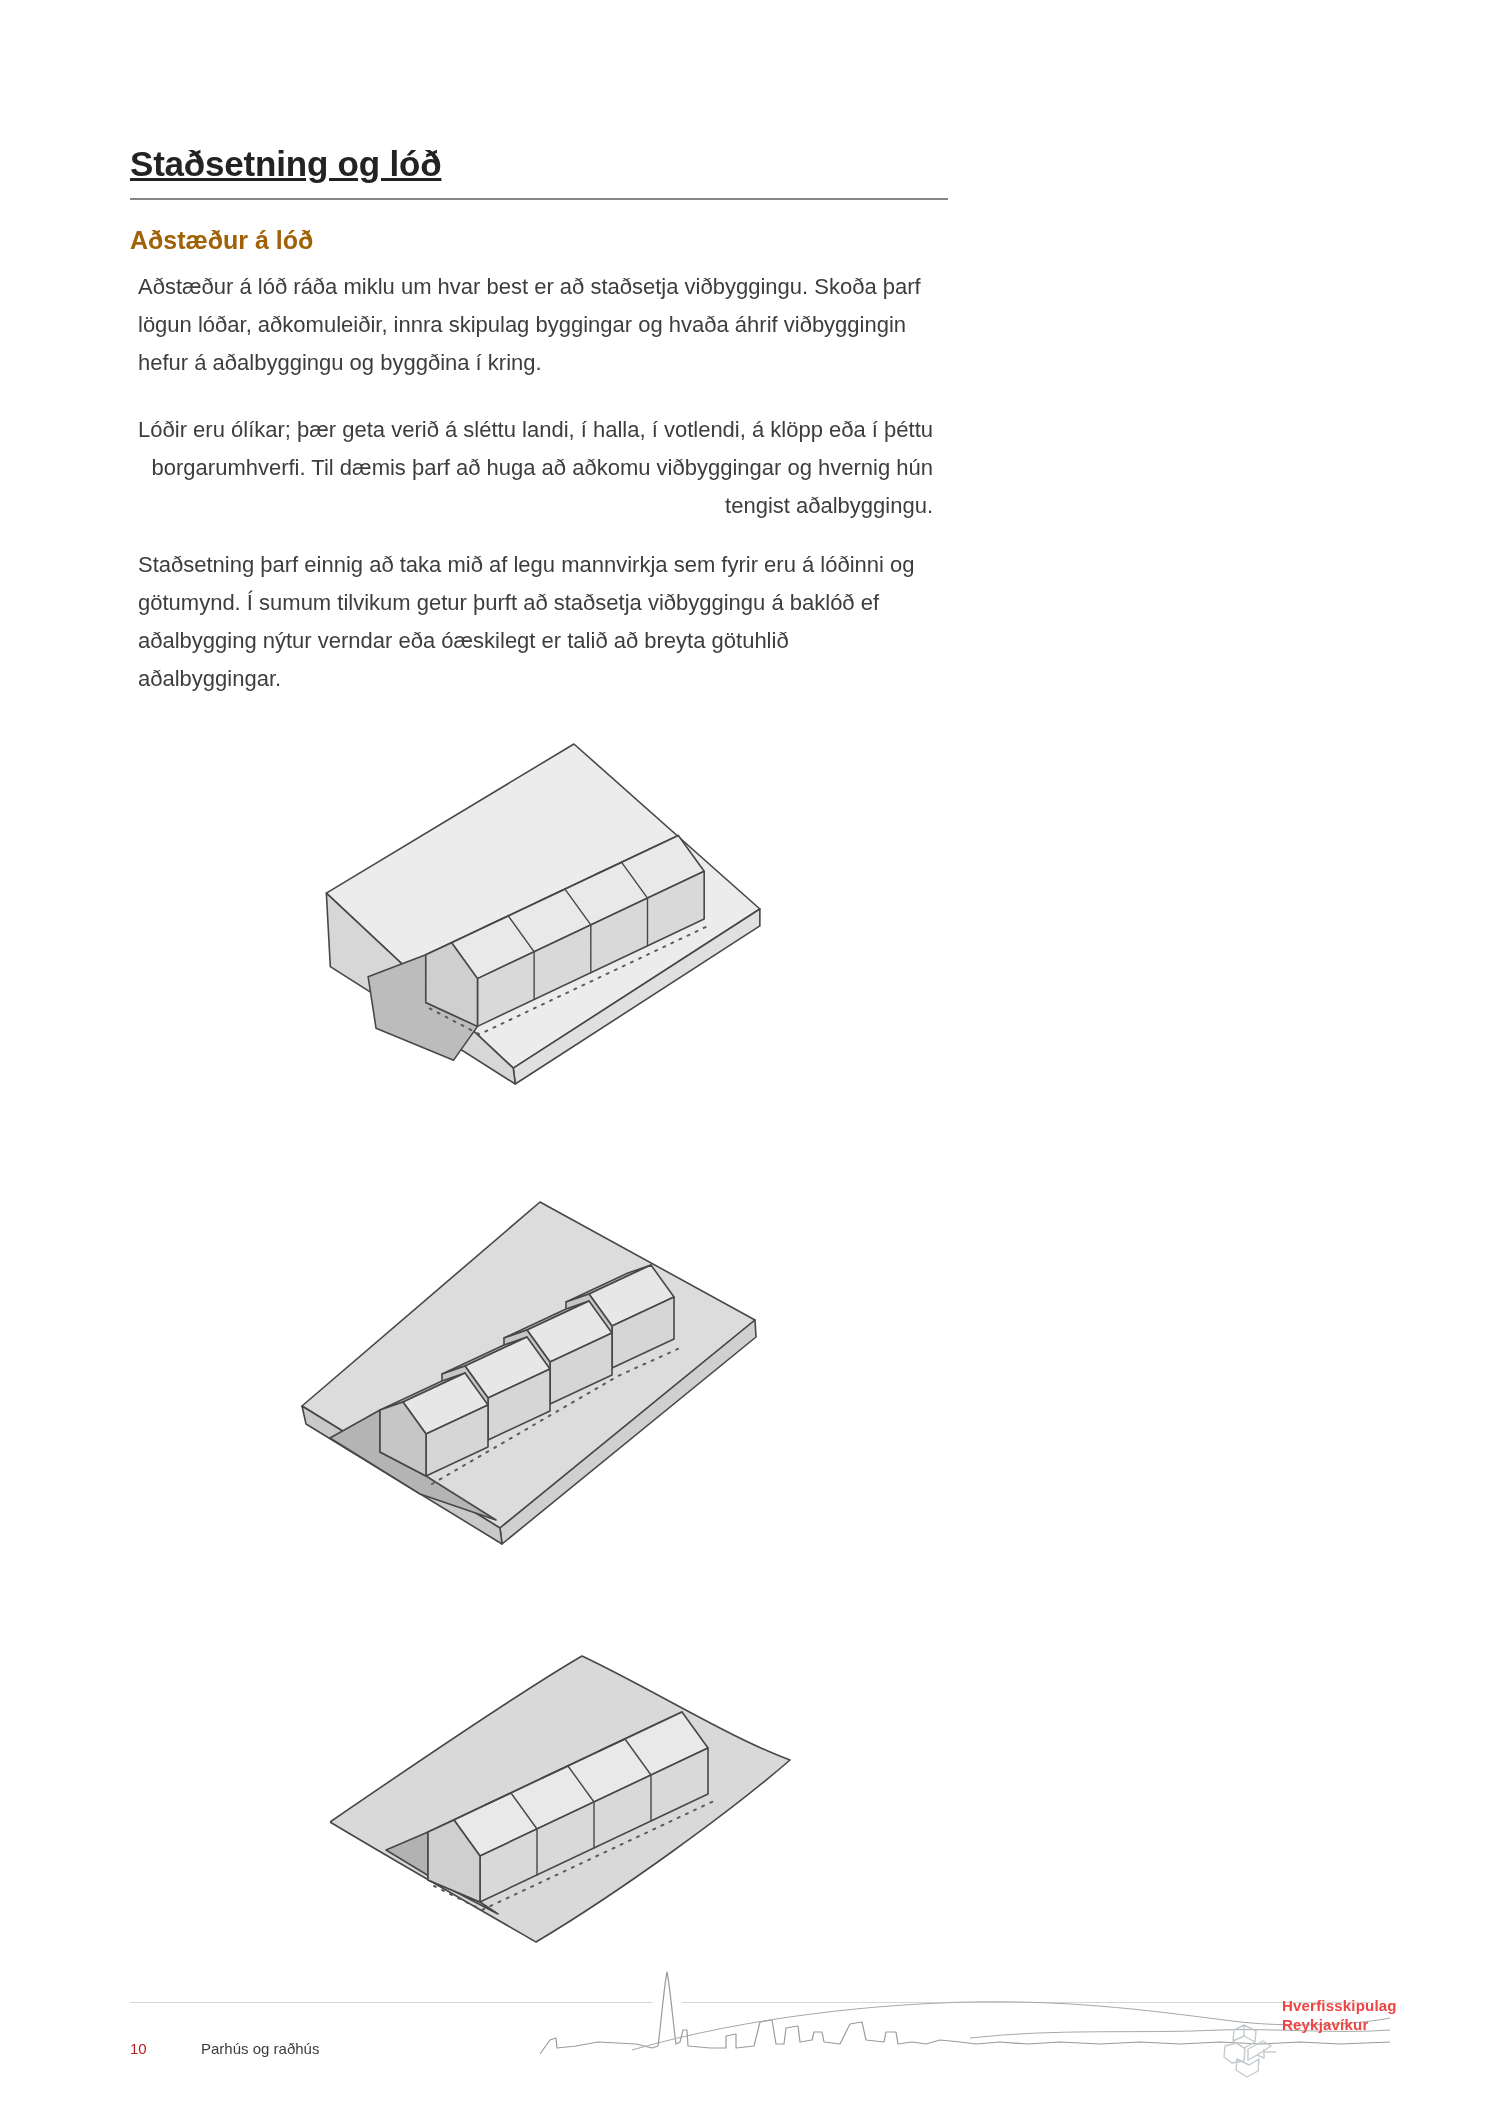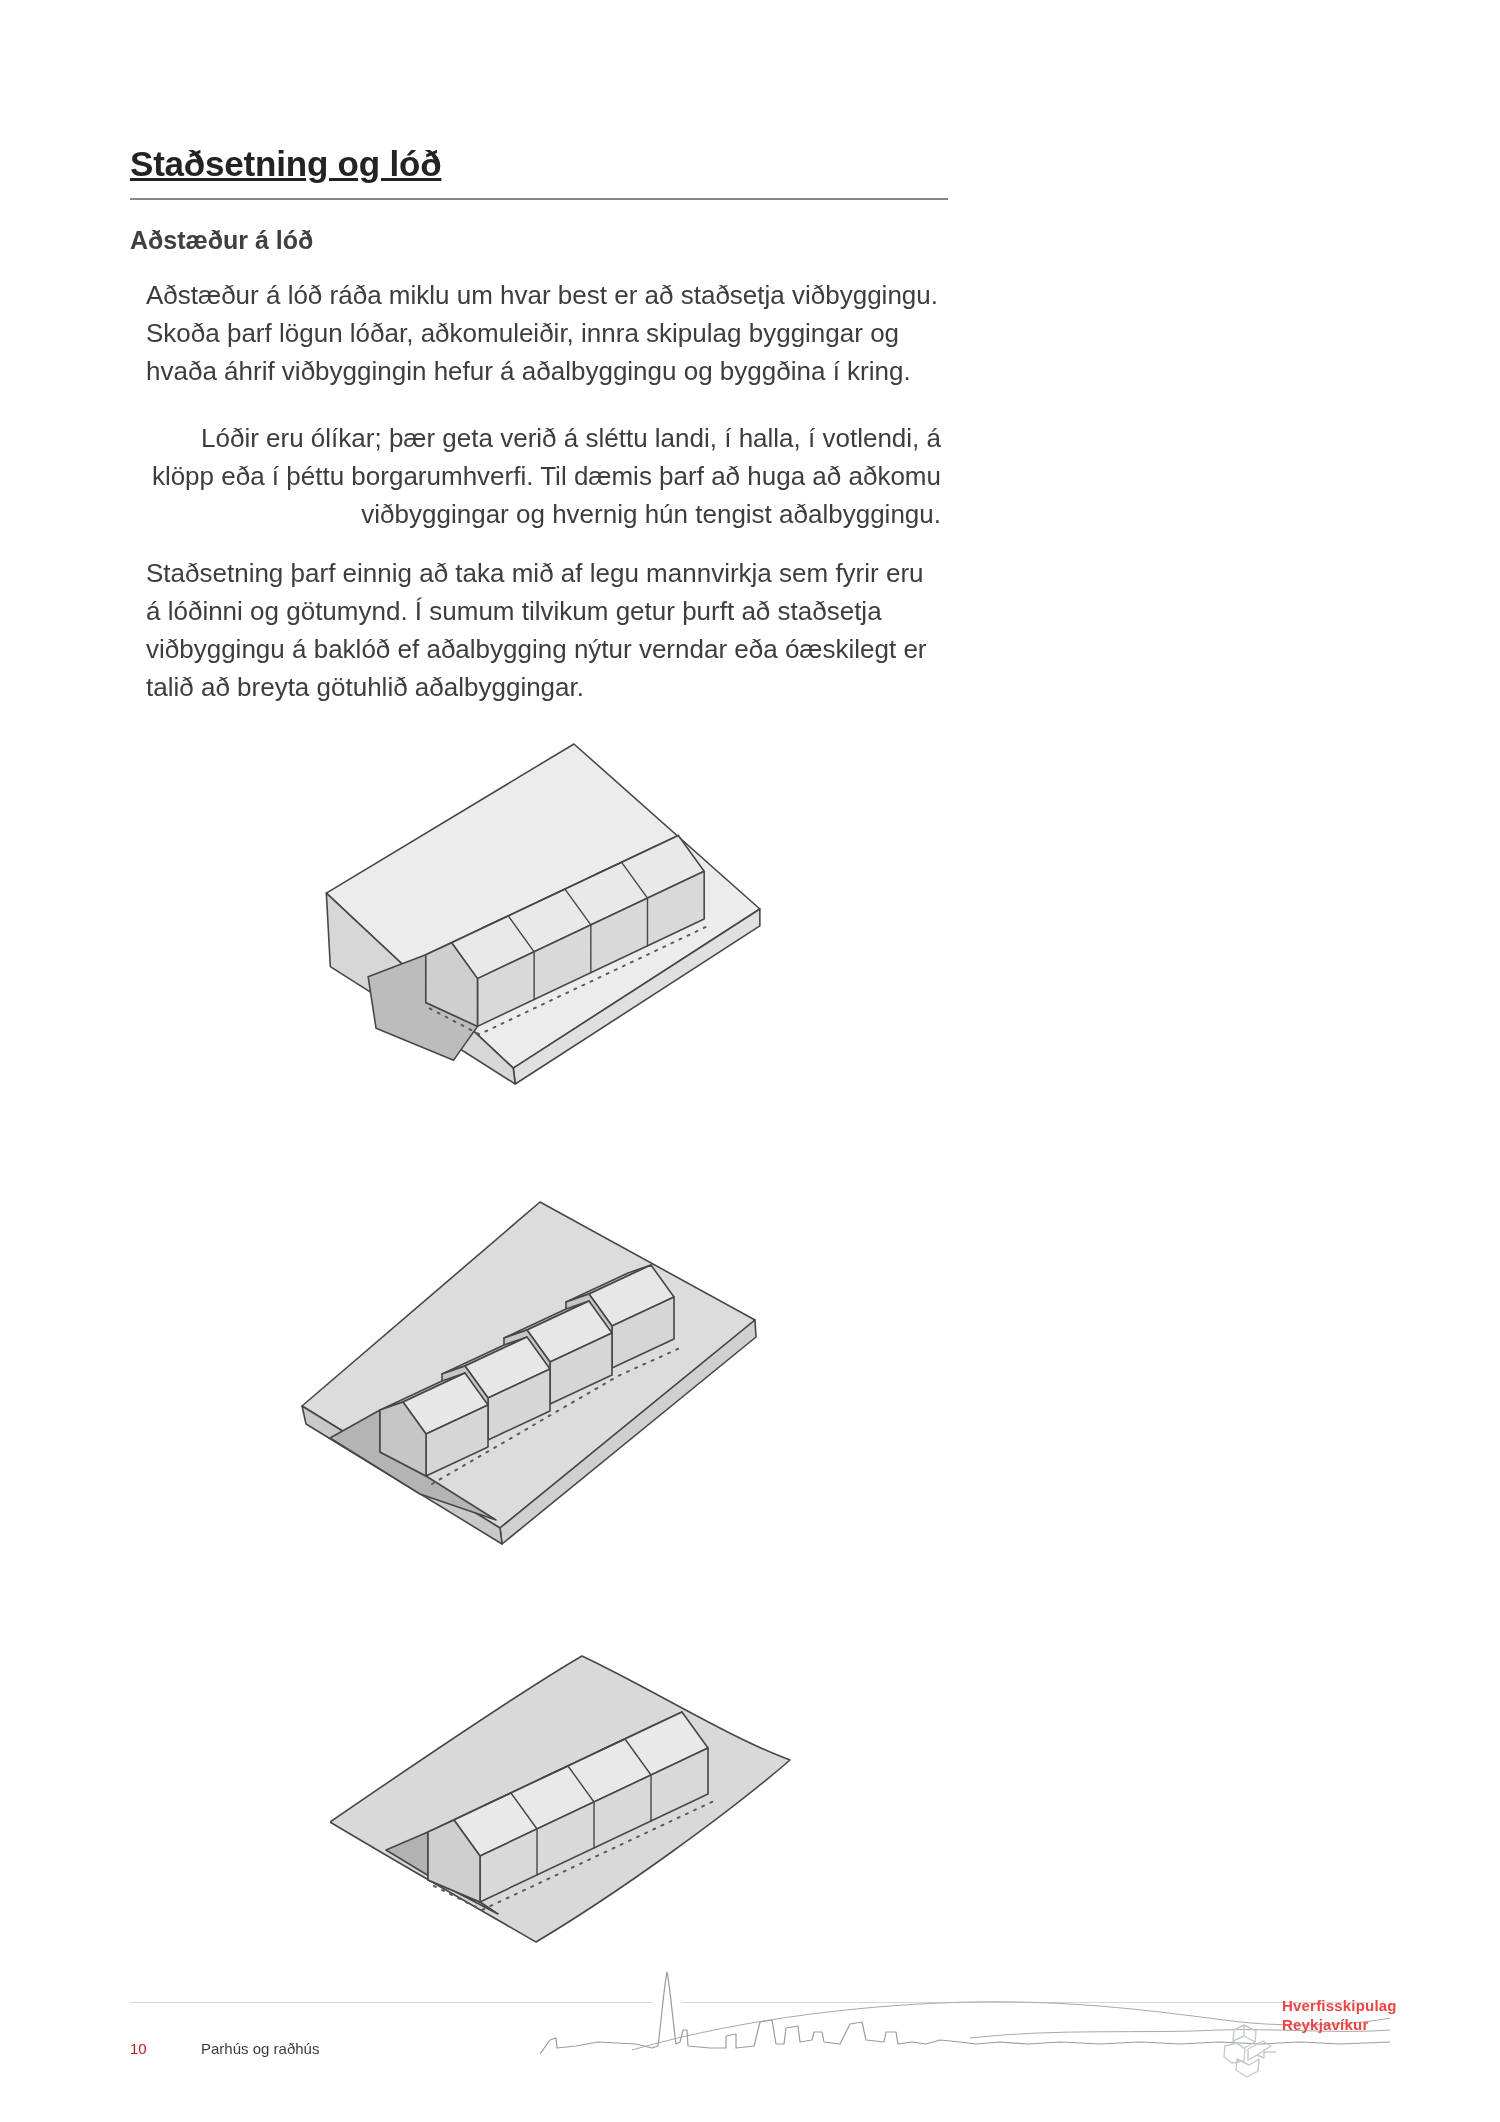--- a/index.html
+++ b/index.html
@@ -8,24 +8,24 @@
     font-family:"Liberation Sans","DejaVu Sans",sans-serif; overflow:hidden;
   }
   .abs { position:absolute; }
   .page-title {
     left:130px; top:144px; font-size:35px; font-weight:bold; color:#232323;
     letter-spacing:-0.2px;
     text-decoration:underline;
   }
   .title-rule { left:130px; top:198px; width:818px; height:2px; background:#868686; }
   .section-heading {
-    left:130px; top:226px; font-size:25px; font-weight:bold; color:#404040;
+    left:130px; top:226px; font-size:25px; font-weight:bold; color:#a16207;
   }
   .body-para {
-    left:130px; width:795px; margin:16px; font-size:26px; line-height:38px;
+    left:130px; width:795px; margin:8px; font-size:22px; line-height:38px;
     color:#3d3d3d;
   }
   #para-0 { top:260px; }
   #para-1 { top:403px;text-align:right; }
   #para-2 { top:538px; }
   .figure-caption-block { left:985px; top:714px; width:335px; color:#8f8f8f; }
   .figure-label { font-size:15px; font-weight:bold; letter-spacing:0.9px; }
   .figure-caption { margin-top:9px; font-size:17px; line-height:27px; }
   .illus { line-height:0; }
   #illus-0 { left:322px; top:740px; }

